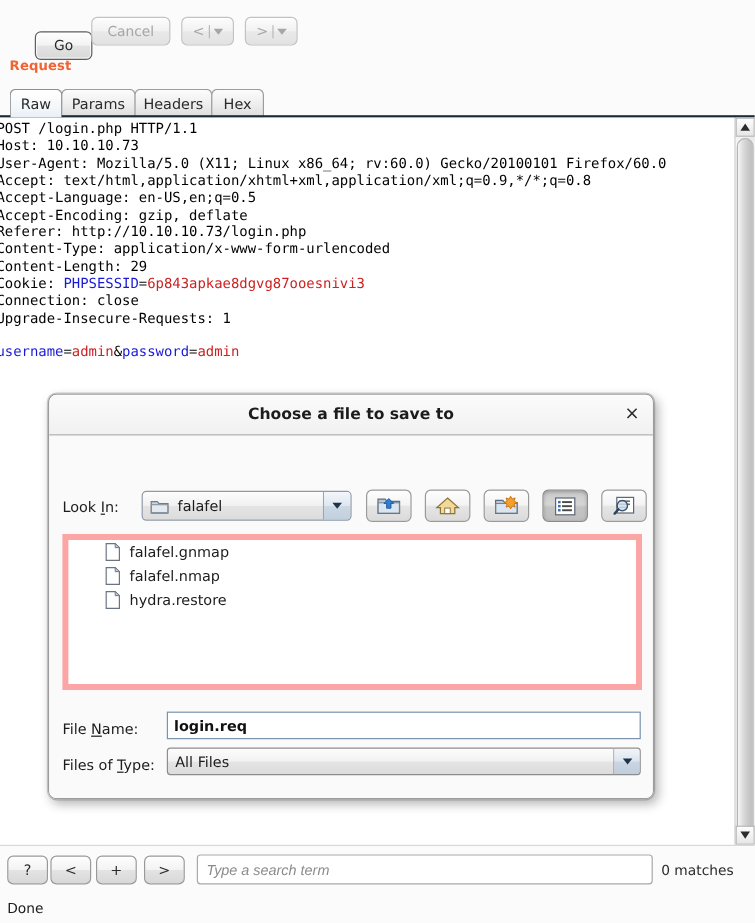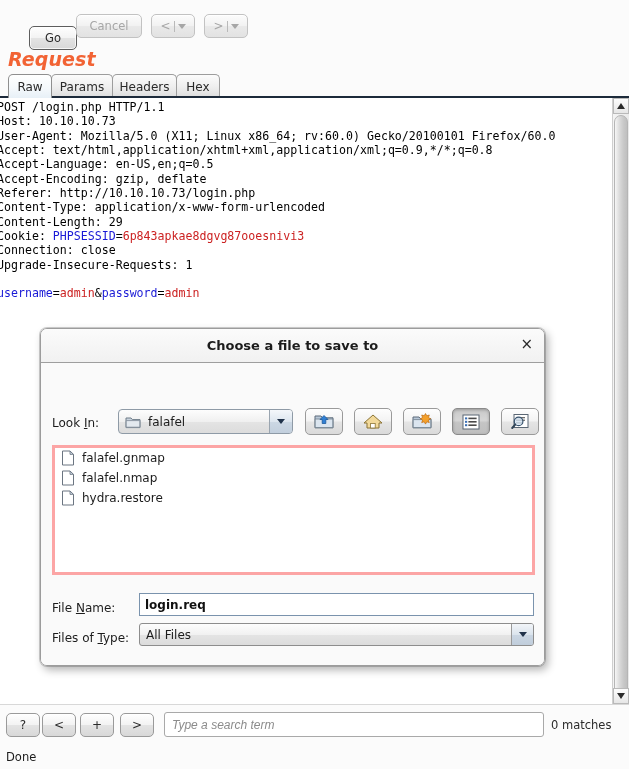--- a/index.html
+++ b/index.html
@@ -49,23 +49,22 @@
   .splitlabel { display:flex; align-items:center; gap:3px; font-size:12px; }
   .vsep { display:inline-block; width:1px; height:11px; background:#b9b9b9; }
   .caret-dn {
     width:0;height:0;border-left:4px solid transparent;border-right:4px solid transparent;
     border-top:5px solid currentColor; display:inline-block;
   }
 
   
   #request-heading {
     position:absolute; left:8px; top:48px;
-    font-size:19px; font-weight:bold; color:#f26334;
+    font-size:11px; font-weight:bold; color:#f26334;
     letter-spacing:.1px;
-    font-style:italic;
   }
 
   
   .tabstrip {
     position:absolute; left:0; top:72px; width:629px; height:26px;
   }
   .tab {
     position:absolute; top:2px; height:24px;
     box-sizing:border-box;
     display:flex; align-items:center; justify-content:center;
@@ -224,22 +223,23 @@
   #btn-up      { left:264px; }
   #btn-home    { left:313px; }
   #btn-newdir  { left:362px; }
   #btn-list    { left:411px; }
   #btn-details { left:460px; }
 
   #filelist {
     position:absolute; left:11px; top:82px; width:483px; height:130px;
     box-sizing:border-box;
     background:#ffffff;
-    border:3px solid #fca5a5;
+    border:5px solid #fca5a5;
     overflow:hidden;
+    padding-left:24px;
   }
   .file-row {
     display:flex; align-items:center;
     height:20px; padding-left:6px;
     font-size:12px; color:#1c1c1c;
   }
   .file-name { margin-left:7px; }
 
   #filename-label { left:11px; top:238px; }
   #filename-input {

